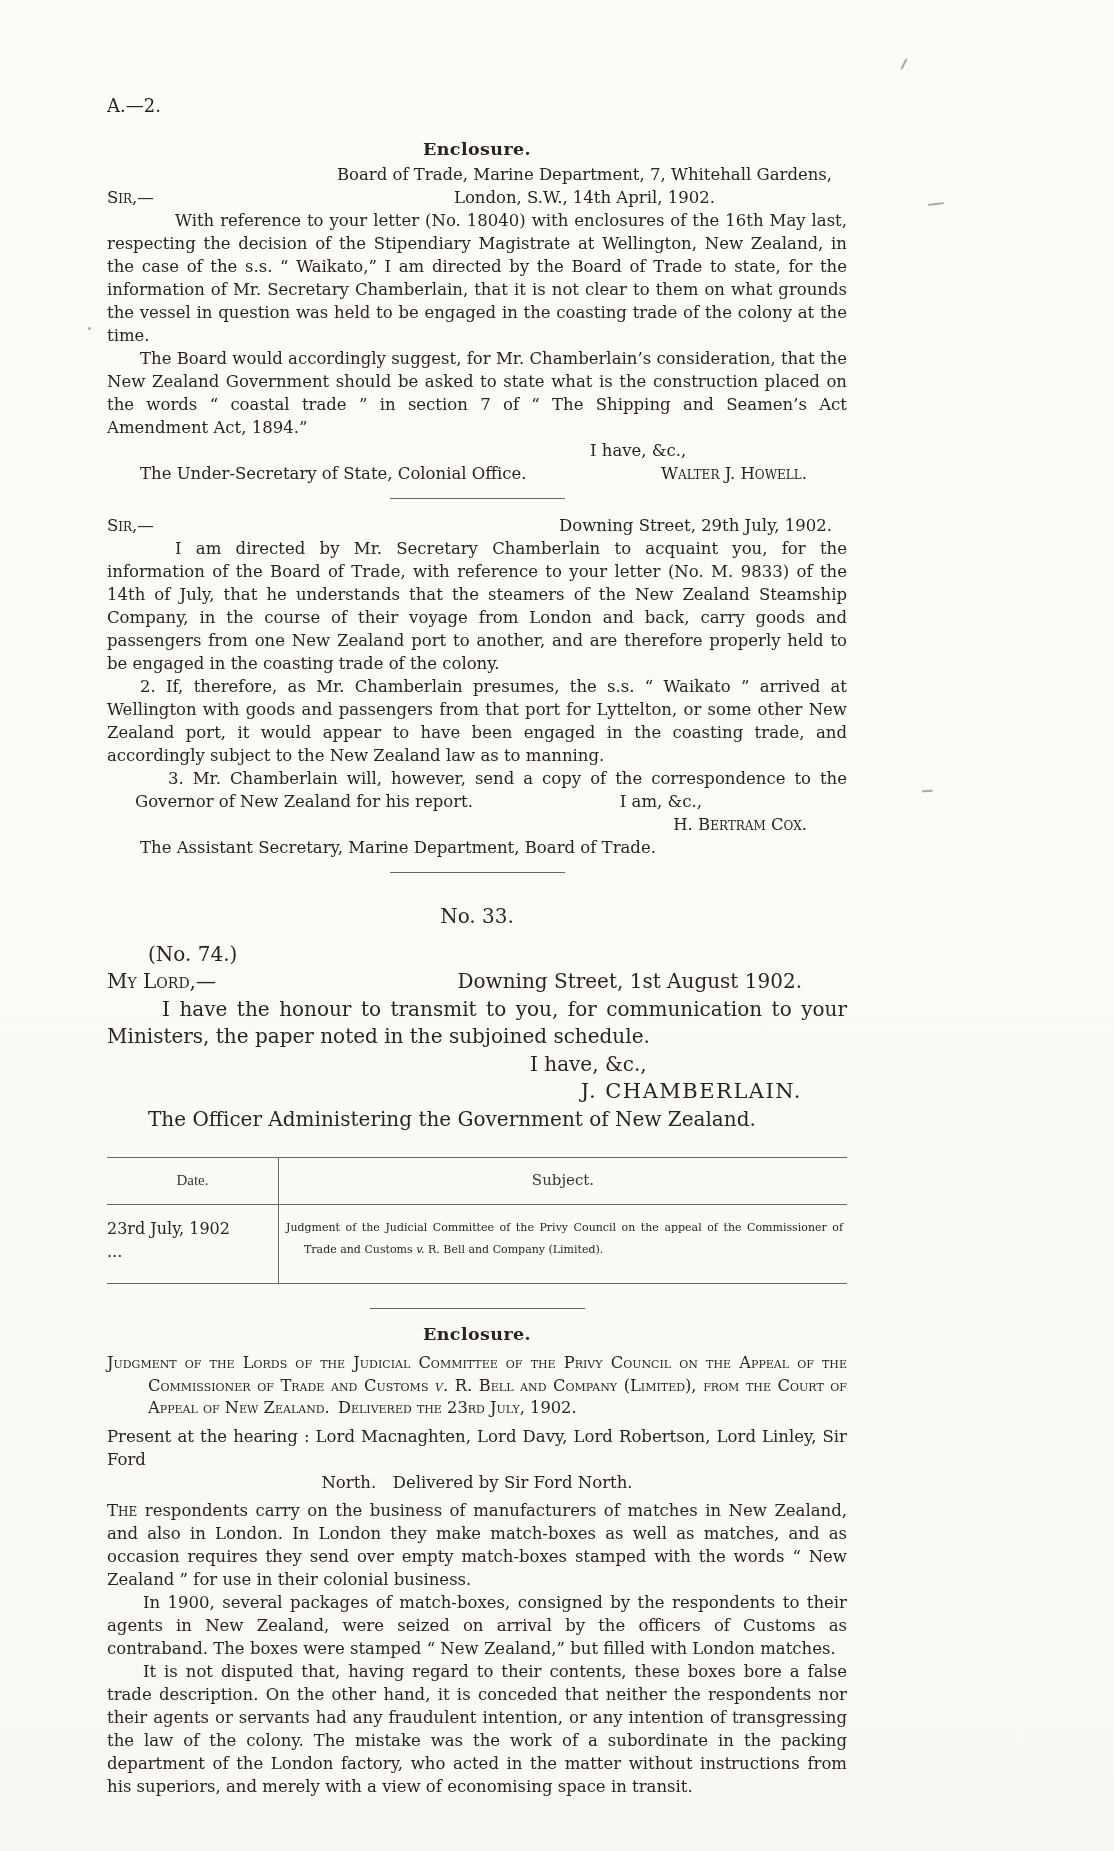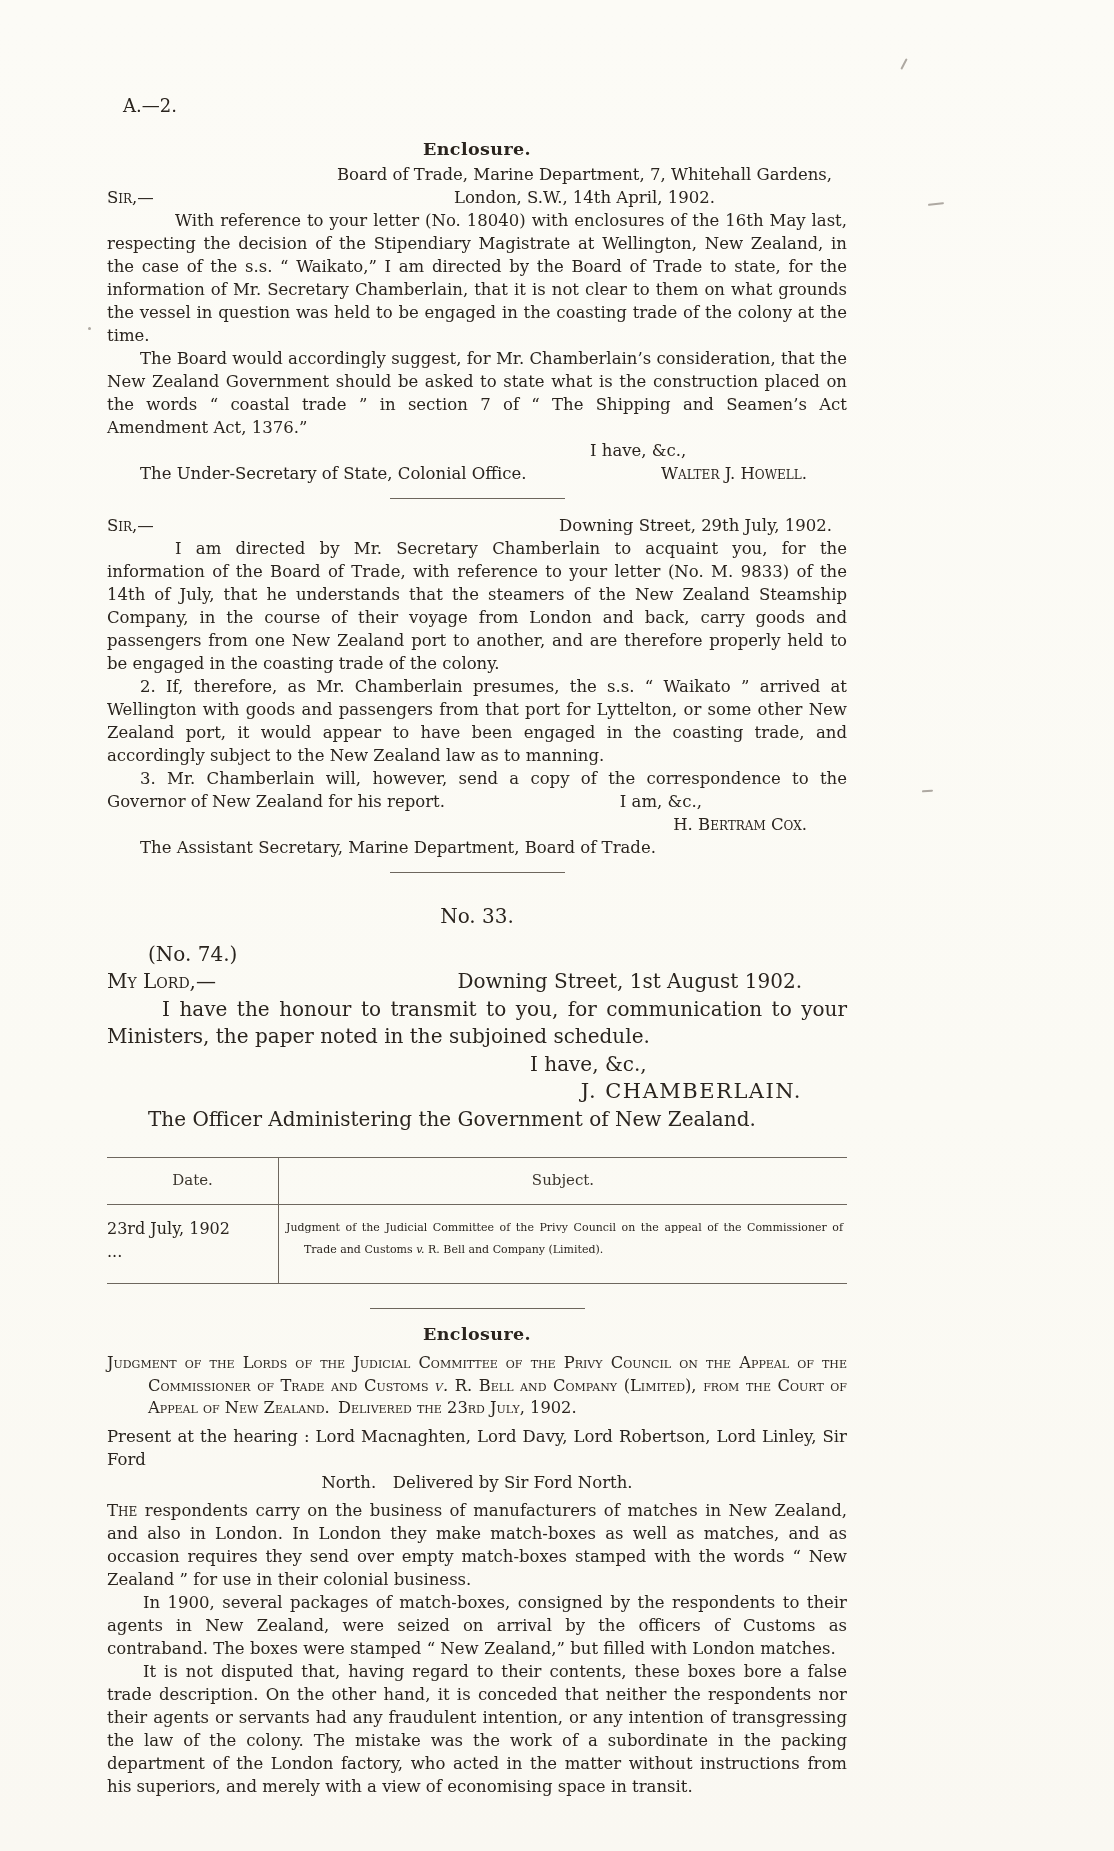--- a/index.html
+++ b/index.html
@@ -17,21 +17,21 @@
     left: 107px;
     top: 94px;
     width: 740px;
     font-size: 16.5px;
     line-height: 23px;
   }
   p { margin: 0; }
   .sc { font-variant: small-caps; }
   .it { font-style: italic; }
 
-  .pagehead { position: relative; height: 26px; margin-bottom: 18px; font-size: 18px; margin-left: 16px; }
+  .pagehead { position: relative; height: 26px; margin-bottom: 18px; font-size: 18px; }
   .doc-ref { position: absolute; left: 0; top: 0; }
   .page-num { position: absolute; left: 0; right: 0; text-align: center; top: 0; }
 
   .enc-heading {
     margin: 0 0 2px 0;
     text-align: center;
     font-size: 17.5px;
     font-weight: bold;
     letter-spacing: .4px;
   }
@@ -54,41 +54,41 @@
     margin: 13px auto 15px auto;
   }
   .short-divider {
     border: none;
     border-top: 1px solid #6d665d;
     width: 215px;
     margin: 24px auto 14px auto;
   }
 
   .salut-row2 { display: flex; justify-content: space-between; padding-right: 15px; }
-  .para-rel { position: relative; }
+  .para-rel { position: relative; margin-left: 28px; }
   .vale2 { position: absolute; right: 145px; bottom: 0; text-indent: 0; }
   .sig2 { text-align: right; padding-right: 40px; }
 
   .despatch { font-size: 20px; line-height: 27.5px; margin-top: 30px; }
   .desp-no { text-align: center; margin-bottom: 10px; font-weight: normal; font-size: 20px; }
   .desp-ref { padding-left: 41px; }
   .desp-salut-row { display: flex; justify-content: space-between; padding-right: 45px; }
   .desp-body { text-indent: 55px; text-align: justify; }
   .desp-vale { padding-left: 423px; }
   .desp-sig { text-align: right; padding-right: 45px; font-size: 21px; letter-spacing: 1.5px; }
   .desp-addr { padding-left: 41px; }
 
   .schedule {
     margin-top: 24px;
     border-top: 1px solid #6e675e;
     border-bottom: 1px solid #6e675e;
   }
   .sch-head { display: grid; grid-template-columns: 172px 1fr; border-bottom: 1px solid #6e675e; font-size: 15px; color: #3a342c; }
   .sch-head > div { text-align: center; padding: 11px 0 12px 0; }
-  .sch-colline { border-right: 1px solid #6e675e; }
+  .sch-colline { border-right: 1px solid #6e675e; font-family: Liberation Serif, serif; }
   .sch-body { display: grid; grid-template-columns: 172px 1fr; }
   .sch-date {
     border-right: 1px solid #6e675e;
     display: flex; justify-content: space-between; align-items: flex-start;
     padding: 12px 14px 20px 0;
     font-size: 16px;
     flex-direction: column;
   }
   .sch-subject { padding: 12px 4px 20px 7px; }
   .sch-subject p { padding-left: 18px; text-indent: -18px; text-align: justify; line-height: 22px; font-size: 11px; }
@@ -128,21 +128,21 @@
   </div>
 
   <section>
     <h3 class="enc-heading">Enclosure.</h3>
     <div class="addr1">Board of Trade, Marine Department, 7, Whitehall Gardens,</div>
     <div class="salut-row">
       <span class="salut sc">Sir,—</span>
       <div class="addr2">London, S.W., 14th April, 1902.</div>
     </div>
     <p class="p-ind1">With reference to your letter (No. 18040) with enclosures of the 16th May last, respecting the decision of the Stipendiary Magistrate at Wellington, New Zealand, in the case of the s.s. “ Waikato,” I am directed by the Board of Trade to state, for the information of Mr. Secretary Chamberlain, that it is not clear to them on what grounds the vessel in question was held to be engaged in the coasting trade of the colony at the time.</p>
-    <p class="p-ind2">The Board would accordingly suggest, for Mr. Chamberlain’s consideration, that the New Zealand Government should be asked to state what is the construction placed on the words “ coastal trade ” in section 7 of “ The Shipping and Seamen’s Act Amendment Act, 1376.”</p>
+    <p class="p-ind2">The Board would accordingly suggest, for Mr. Chamberlain’s consideration, that the New Zealand Government should be asked to state what is the construction placed on the words “ coastal trade ” in section 7 of “ The Shipping and Seamen’s Act Amendment Act, 1894.”</p>
     <div class="vale1">I have, &amp;c.,</div>
     <div class="sig-row">
       <span class="addressee">The Under-Secretary of State, Colonial Office.</span>
       <span class="signature sc">Walter J. Howell.</span>
     </div>
   </section>
 
   <hr class="divider">
 
   <section>

